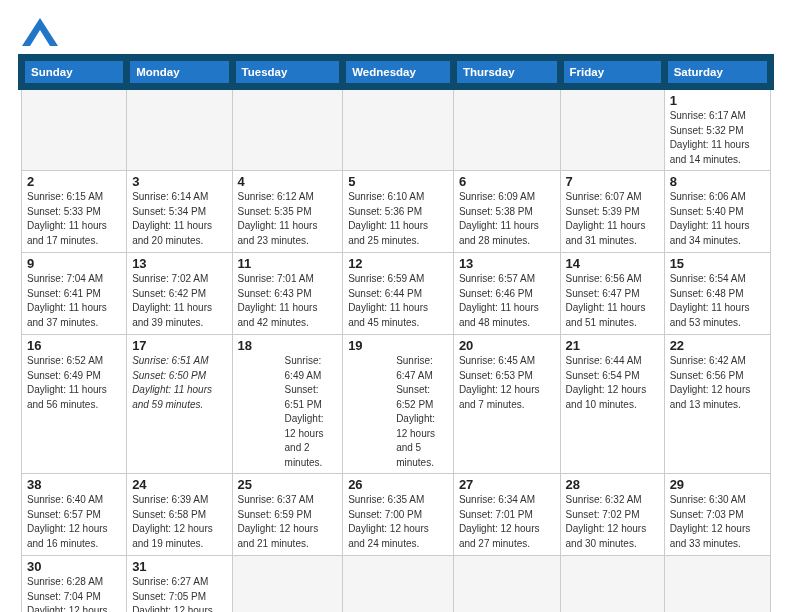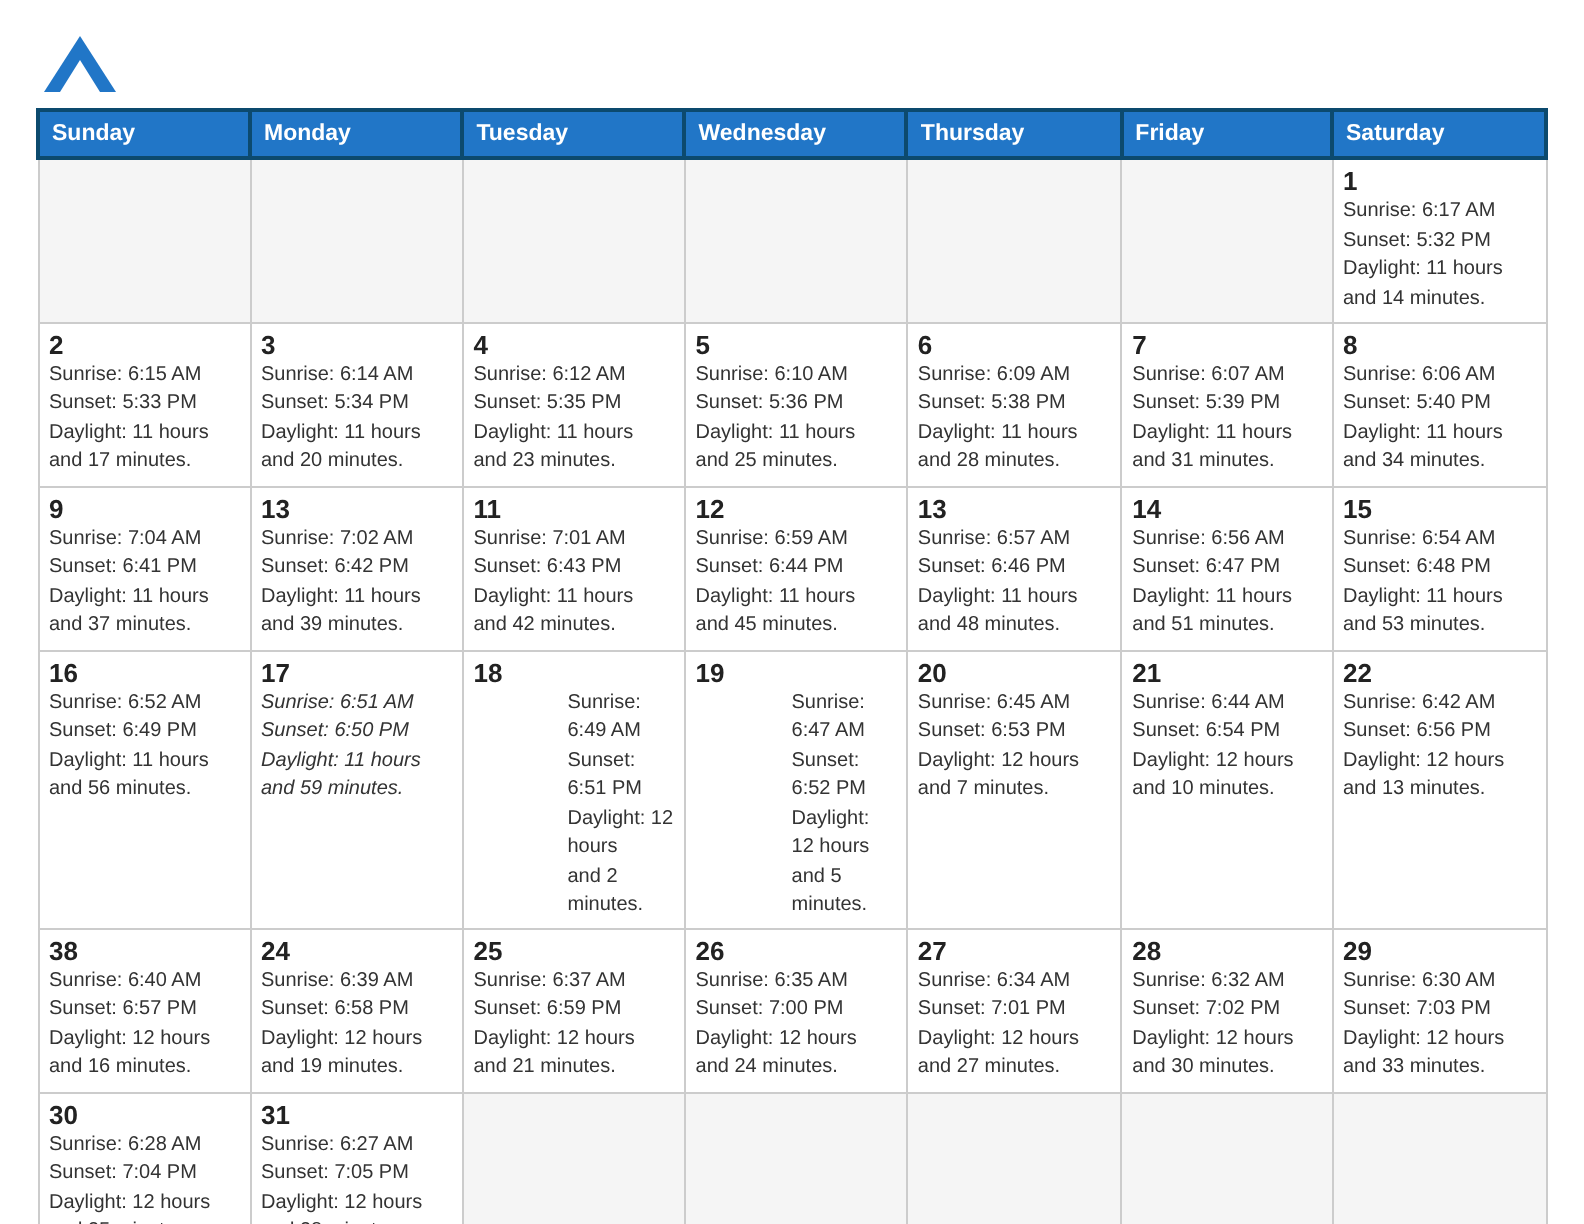--- a/index.html
+++ b/index.html
@@ -59,21 +59,21 @@
       border-collapse: collapse;
       border: 1px solid #ccc;
     }
     .calendar th {
       background: #2176c7;
       color: #fff;
       font-size: 11.5px;
       font-weight: bold;
       padding: 5px 6px;
       text-align: left;
-      border: 2px solid #0c4a6e;
+      border: 7px solid #0c4a6e;
     }
     .calendar td {
       border: 1px solid #ccc;
       vertical-align: top;
       padding: 3px 5px;
       width: 113px;
       height: 82px;
       background: #fff;
     }
     .calendar td.empty {

